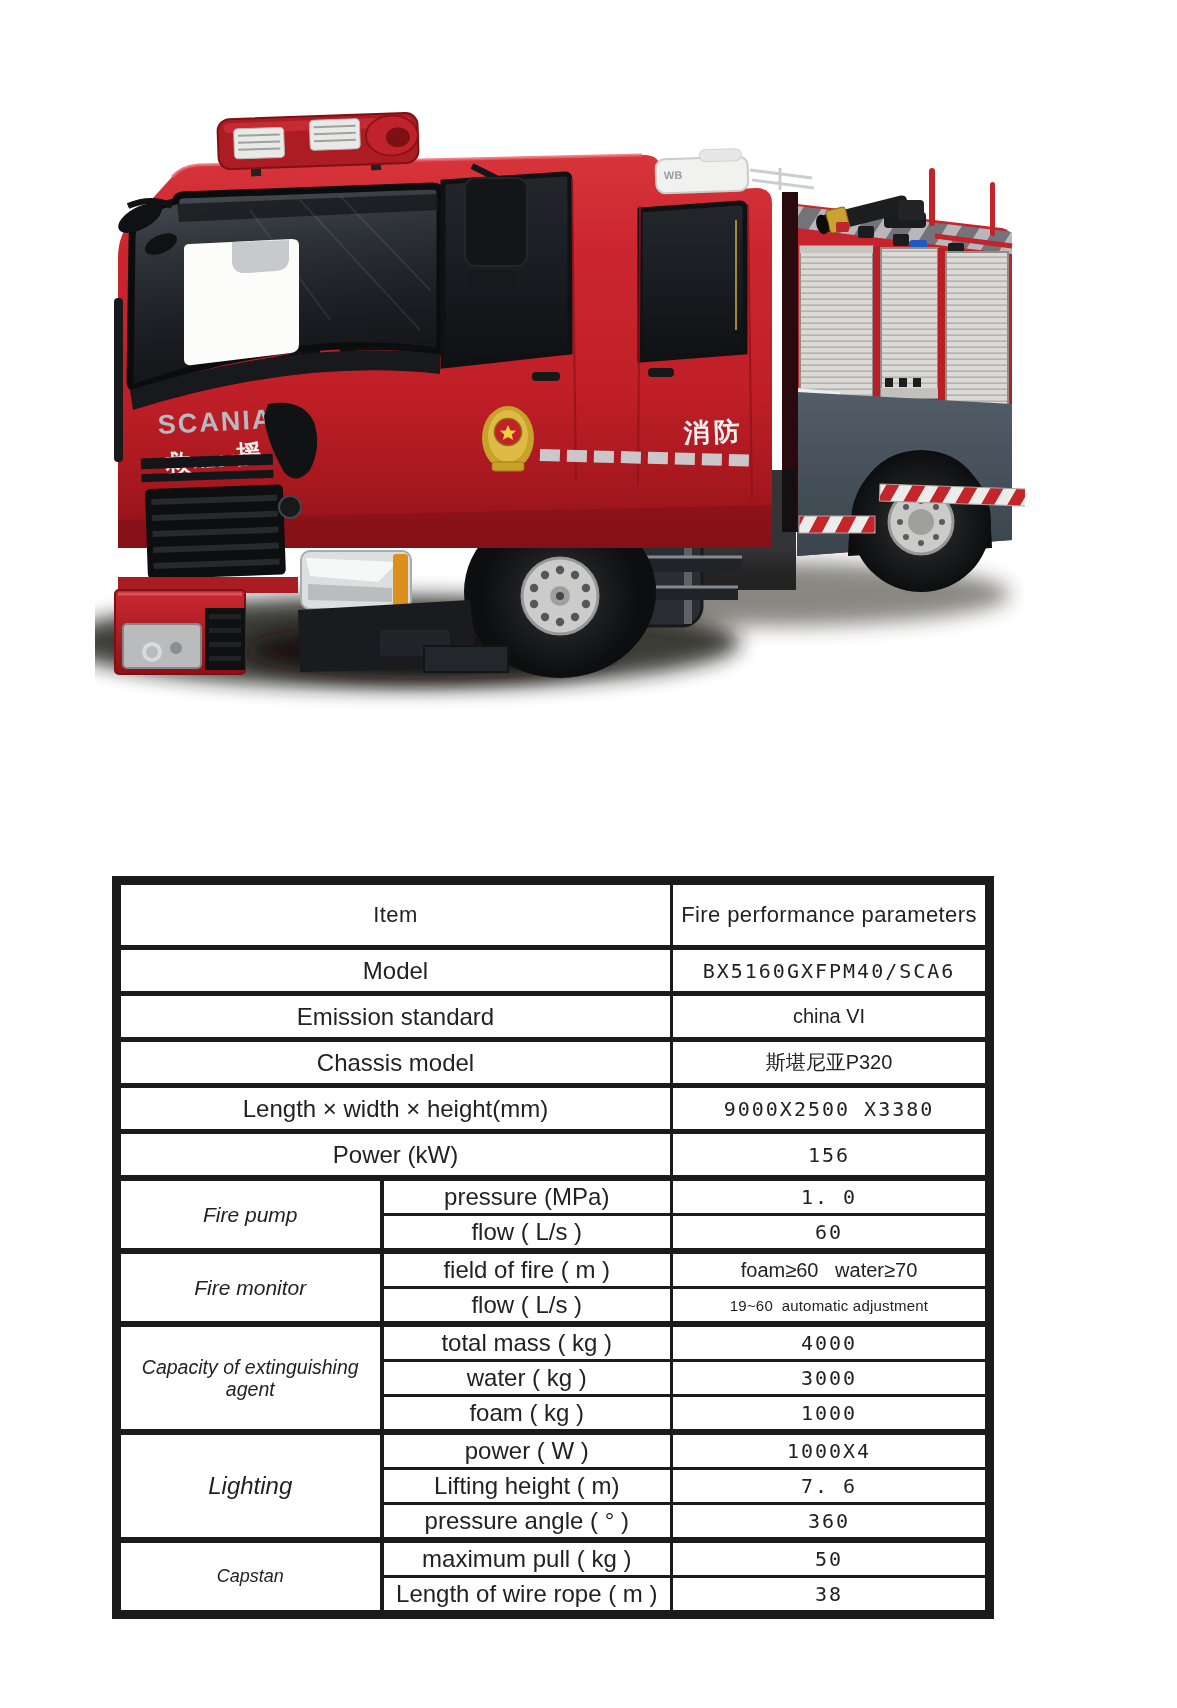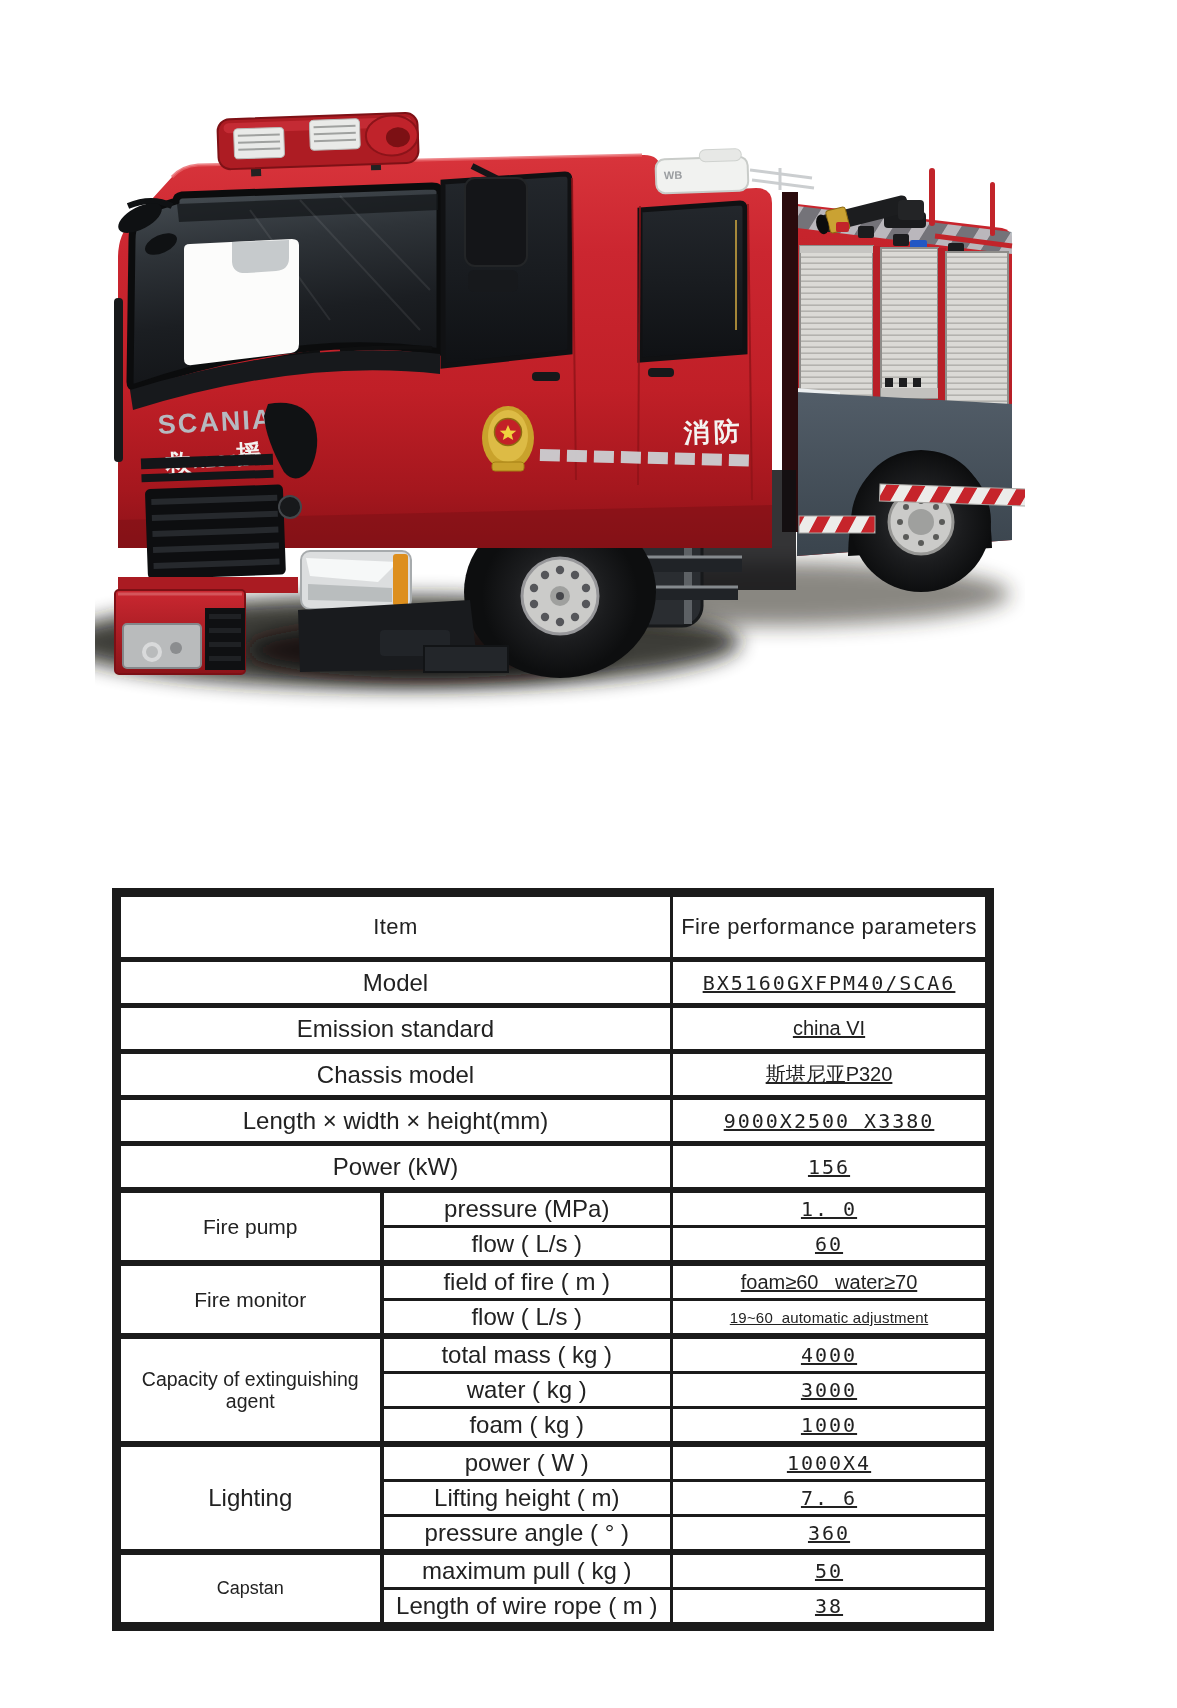--- a/index.html
+++ b/index.html
@@ -6,34 +6,34 @@
   .page { position:relative; width:1177px; height:1708px; background:#ffffff; overflow:hidden;
           font-family:"Liberation Sans", sans-serif; }
 
   
   figure.truck { position:absolute; left:95px; top:80px; width:930px; height:680px; margin:0; }
   figure.truck svg { display:block; width:930px; height:680px; }
 
   
   table.spec { position:absolute; left:112px; top:876px; width:873px;
                border-collapse:collapse; table-layout:fixed;
-               border:9px solid #1b1b1b;margin-top:12px; }
+               border:9px solid #1b1b1b; }
   table.spec td { border:3px solid #1b1b1b; text-align:center; vertical-align:middle;
                   color:#222; padding:0 4px; overflow:hidden; }
   tr.hrow td { height:60px; font-size:22px; letter-spacing:.4px; }
   tr.srow td { height:41px; border-top-width:5px; }
   tr.grow td { height:32px; }
   tr.gstart td { border-top-width:6px; }
   td.lab { font-size:24px; }
   td.lab.sub { font-size:24px; border-left-width:4px; }
-  td.grp { font-size:21px; }
+  td.grp { font-size:21px;font-style:italic; }
   td.grp.sm  { font-size:19.5px; line-height:1.15; }
   td.grp.big { font-size:24px; }
   td.grp.med { font-size:18px; }
-  td.val { font-size:20px; white-space:pre; border-left-width:4px;text-decoration:underline; }
+  td.val { font-size:20px; white-space:pre; border-left-width:4px; }
   td.val.mono { font-family:"DejaVu Sans Mono", monospace; letter-spacing:2px; font-size:20px; }
   td.val.sm { font-size:15px; letter-spacing:.2px; }
 </style>
 </head>
 <body>
 
 <div class="page">
 
   <figure class="truck">
     <svg viewBox="95 80 930 680" xmlns="http://www.w3.org/2000/svg">

